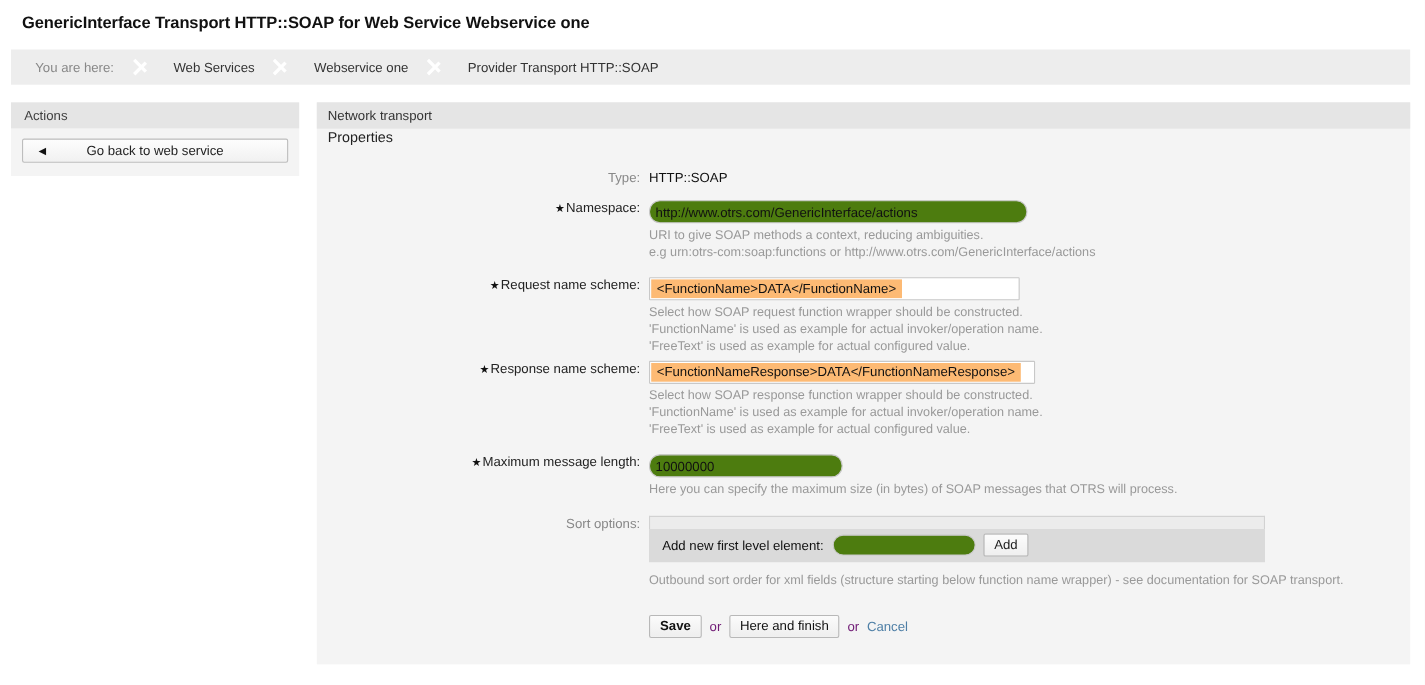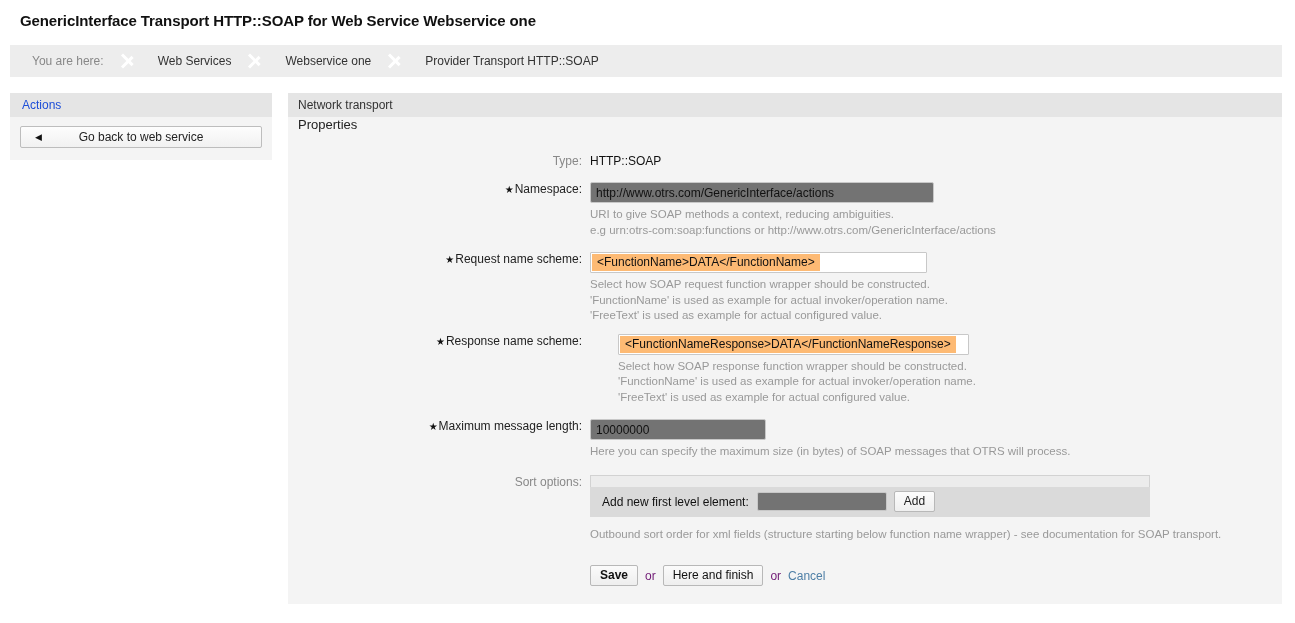--- a/index.html
+++ b/index.html
@@ -80,21 +80,21 @@
     left: 10px;
     top: 93px;
     width: 262px;
   }
   #sidebar-header {
     background: #e5e5e5;
     height: 24px;
     line-height: 24px;
     padding-left: 12px;
     font-size: 12px;
-    color: #1d4ed8;
+    color: #404040;
   }
   #sidebar-body {
     background: #f4f4f4;
     padding: 9px 10px 12px 10px;
   }
   #go-back-button {
     display: block;
     width: 100%;
     box-sizing: border-box;
     height: 22px;
@@ -182,26 +182,26 @@
     color: #999999;
     line-height: 15.5px;
     margin-top: 4px;
   }
   .help-line { display: block; white-space: nowrap; }
 
   input[type="text"] {
     box-sizing: border-box;
     height: 21px;
     border: 1px solid #c8c8c8;
-    background: #737373;
+    background: #4d7c0f;
     font-family: "Liberation Sans", sans-serif;
     font-size: 12px;
     color: #111111;
     padding: 0 5px;
-    border-radius: 2px;
+    border-radius: 10px;
     outline: none;
   }
   #namespace-input { width: 344px; }
   #maxlength-input { width: 176px; }
   #sortadd-input  { width: 130px; height: 19px; }
 
   .select-box {
     box-sizing: border-box;
     border: 1px solid #c8c8c8;
     background: #ffffff;
@@ -352,21 +352,21 @@
           <span class="selected-option">&lt;FunctionName&gt;DATA&lt;/FunctionName&gt;</span>
         </div>
         <div class="help">
           <span class="help-line">Select how SOAP request function wrapper should be constructed.</span>
           <span class="help-line">'FunctionName' is used as example for actual invoker/operation name.</span>
           <span class="help-line">'FreeText' is used as example for actual configured value.</span>
         </div>
       </div>
     </div>
 
-    <div class="row" style="margin-top:10px;gap:28px;">
+    <div class="row" style="margin-top:4px;">
       <div class="label">
         <span class="star">★</span><span>Response name scheme:</span>
       </div>
       <div class="field">
         <div class="select-box" id="response-scheme-select">
           <span class="selected-option">&lt;FunctionNameResponse&gt;DATA&lt;/FunctionNameResponse&gt;</span>
         </div>
         <div class="help">
           <span class="help-line">Select how SOAP response function wrapper should be constructed.</span>
           <span class="help-line">'FunctionName' is used as example for actual invoker/operation name.</span>

